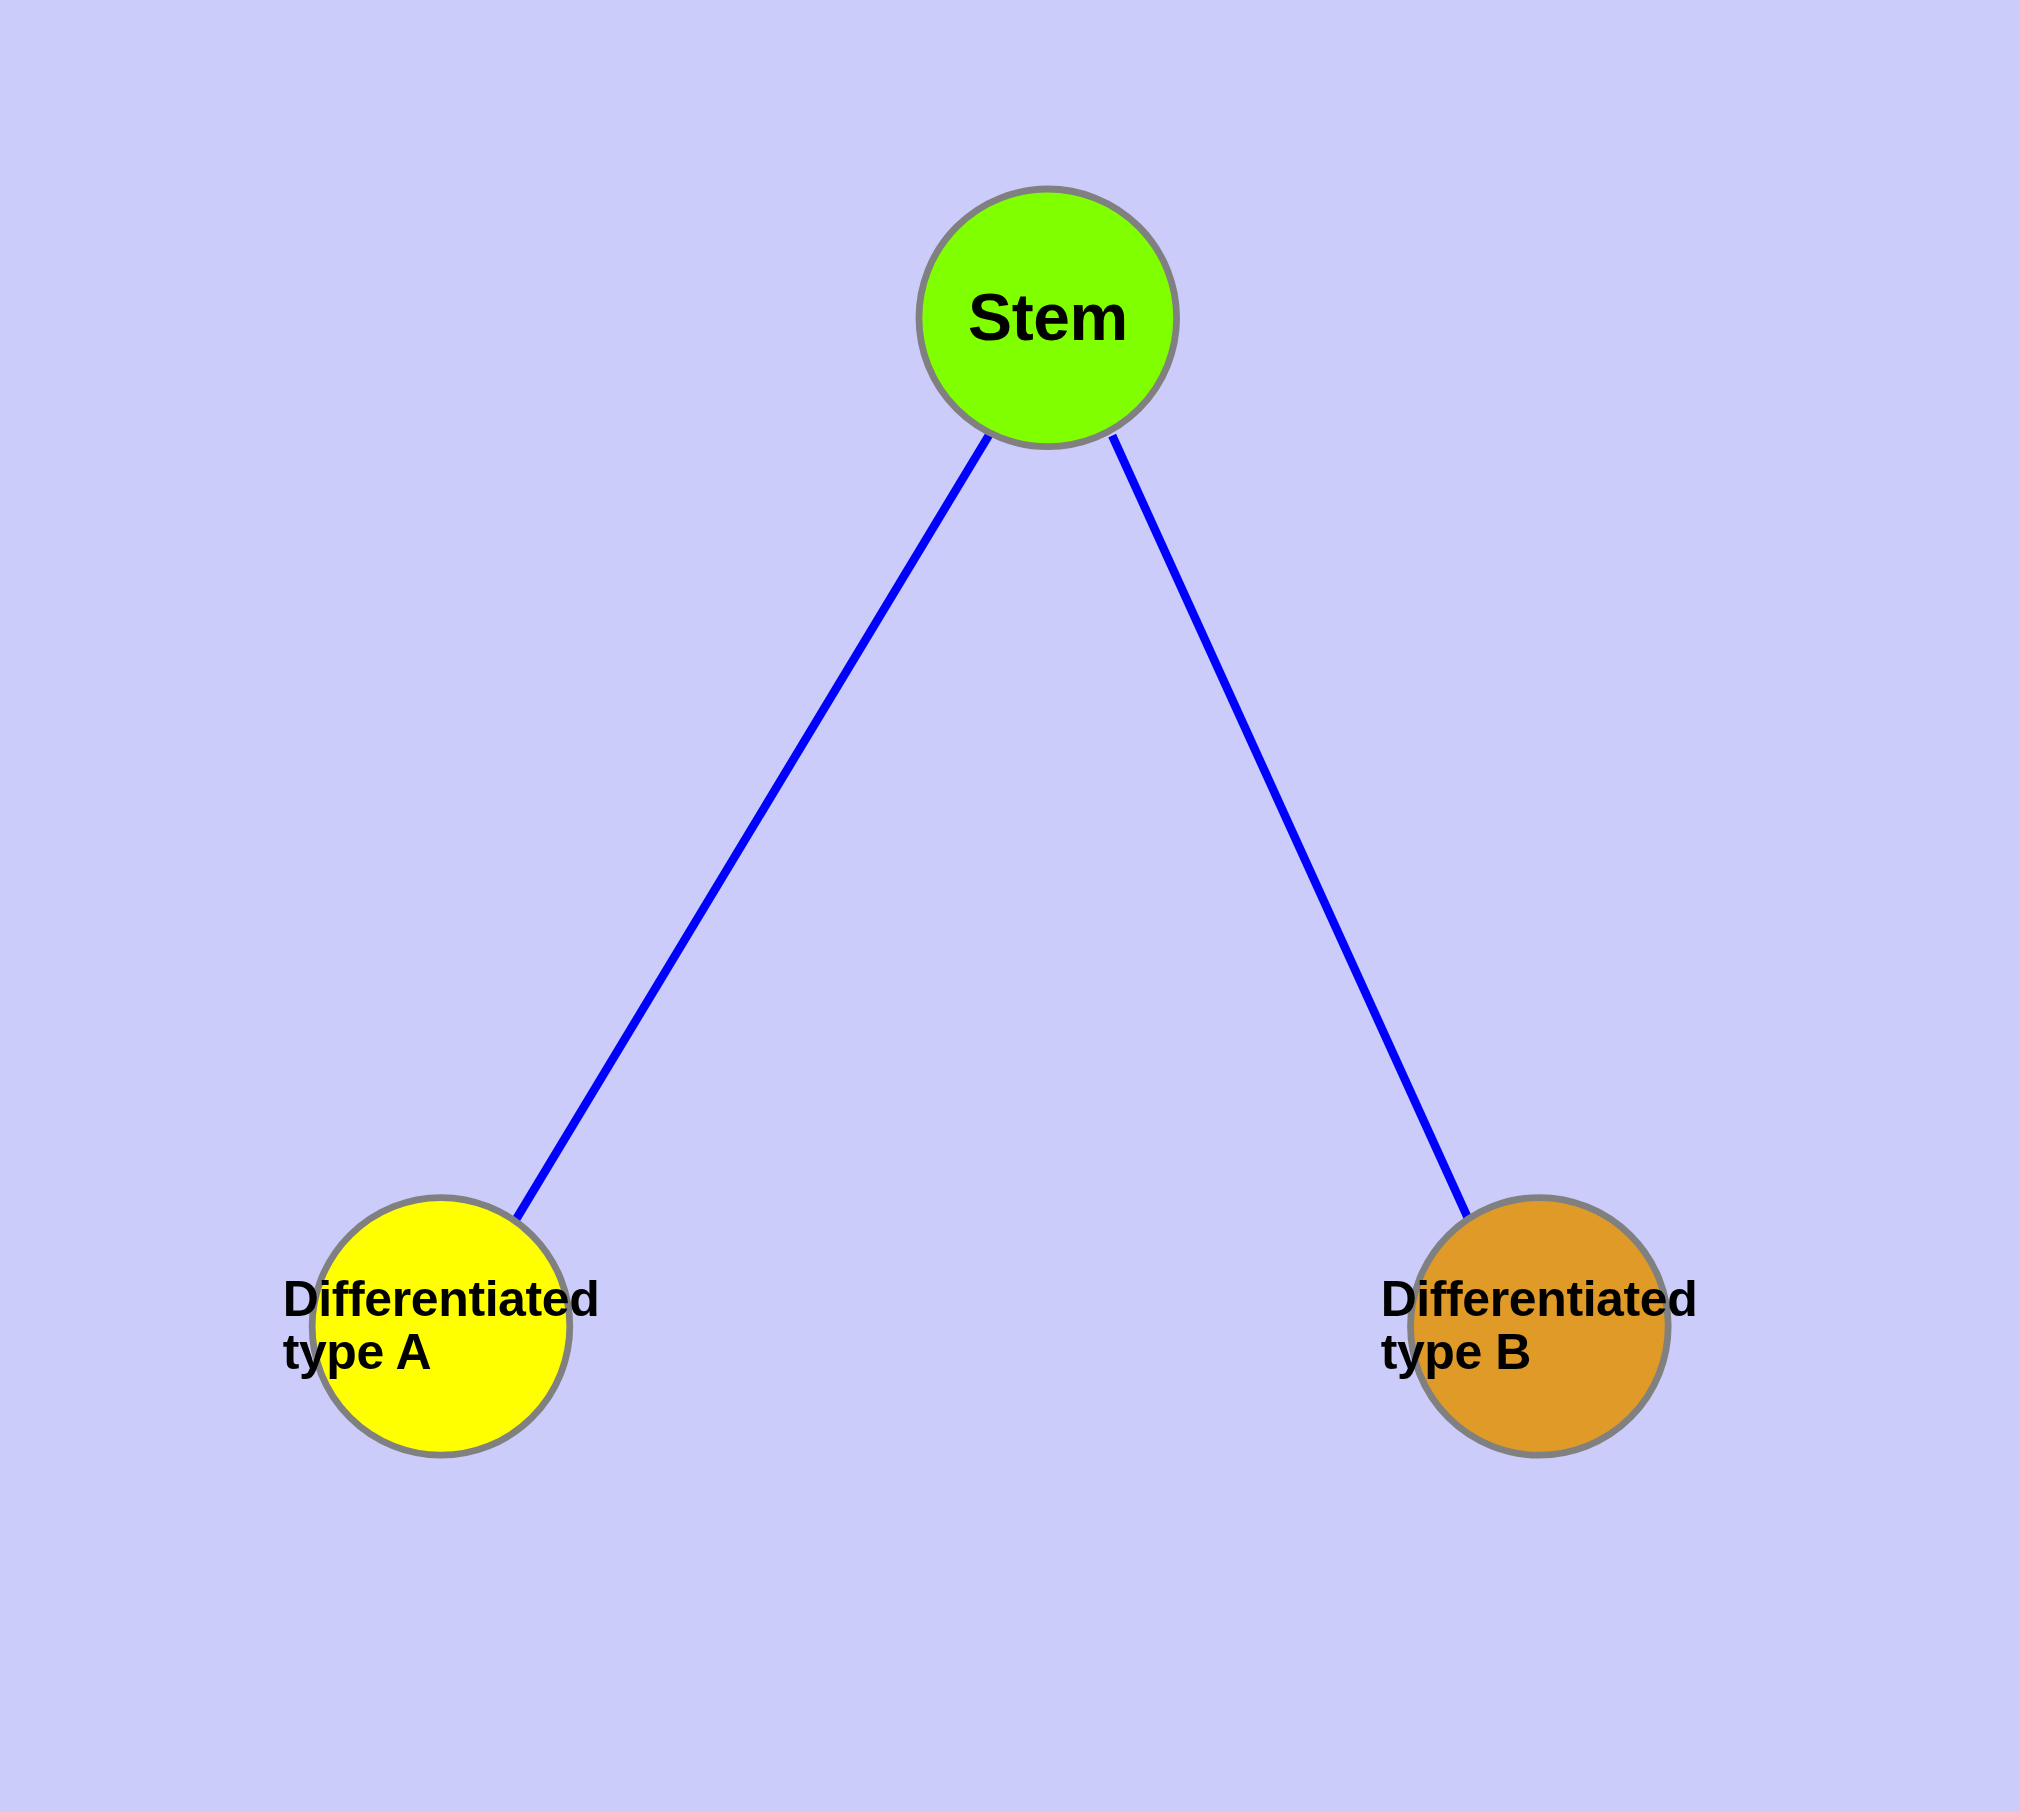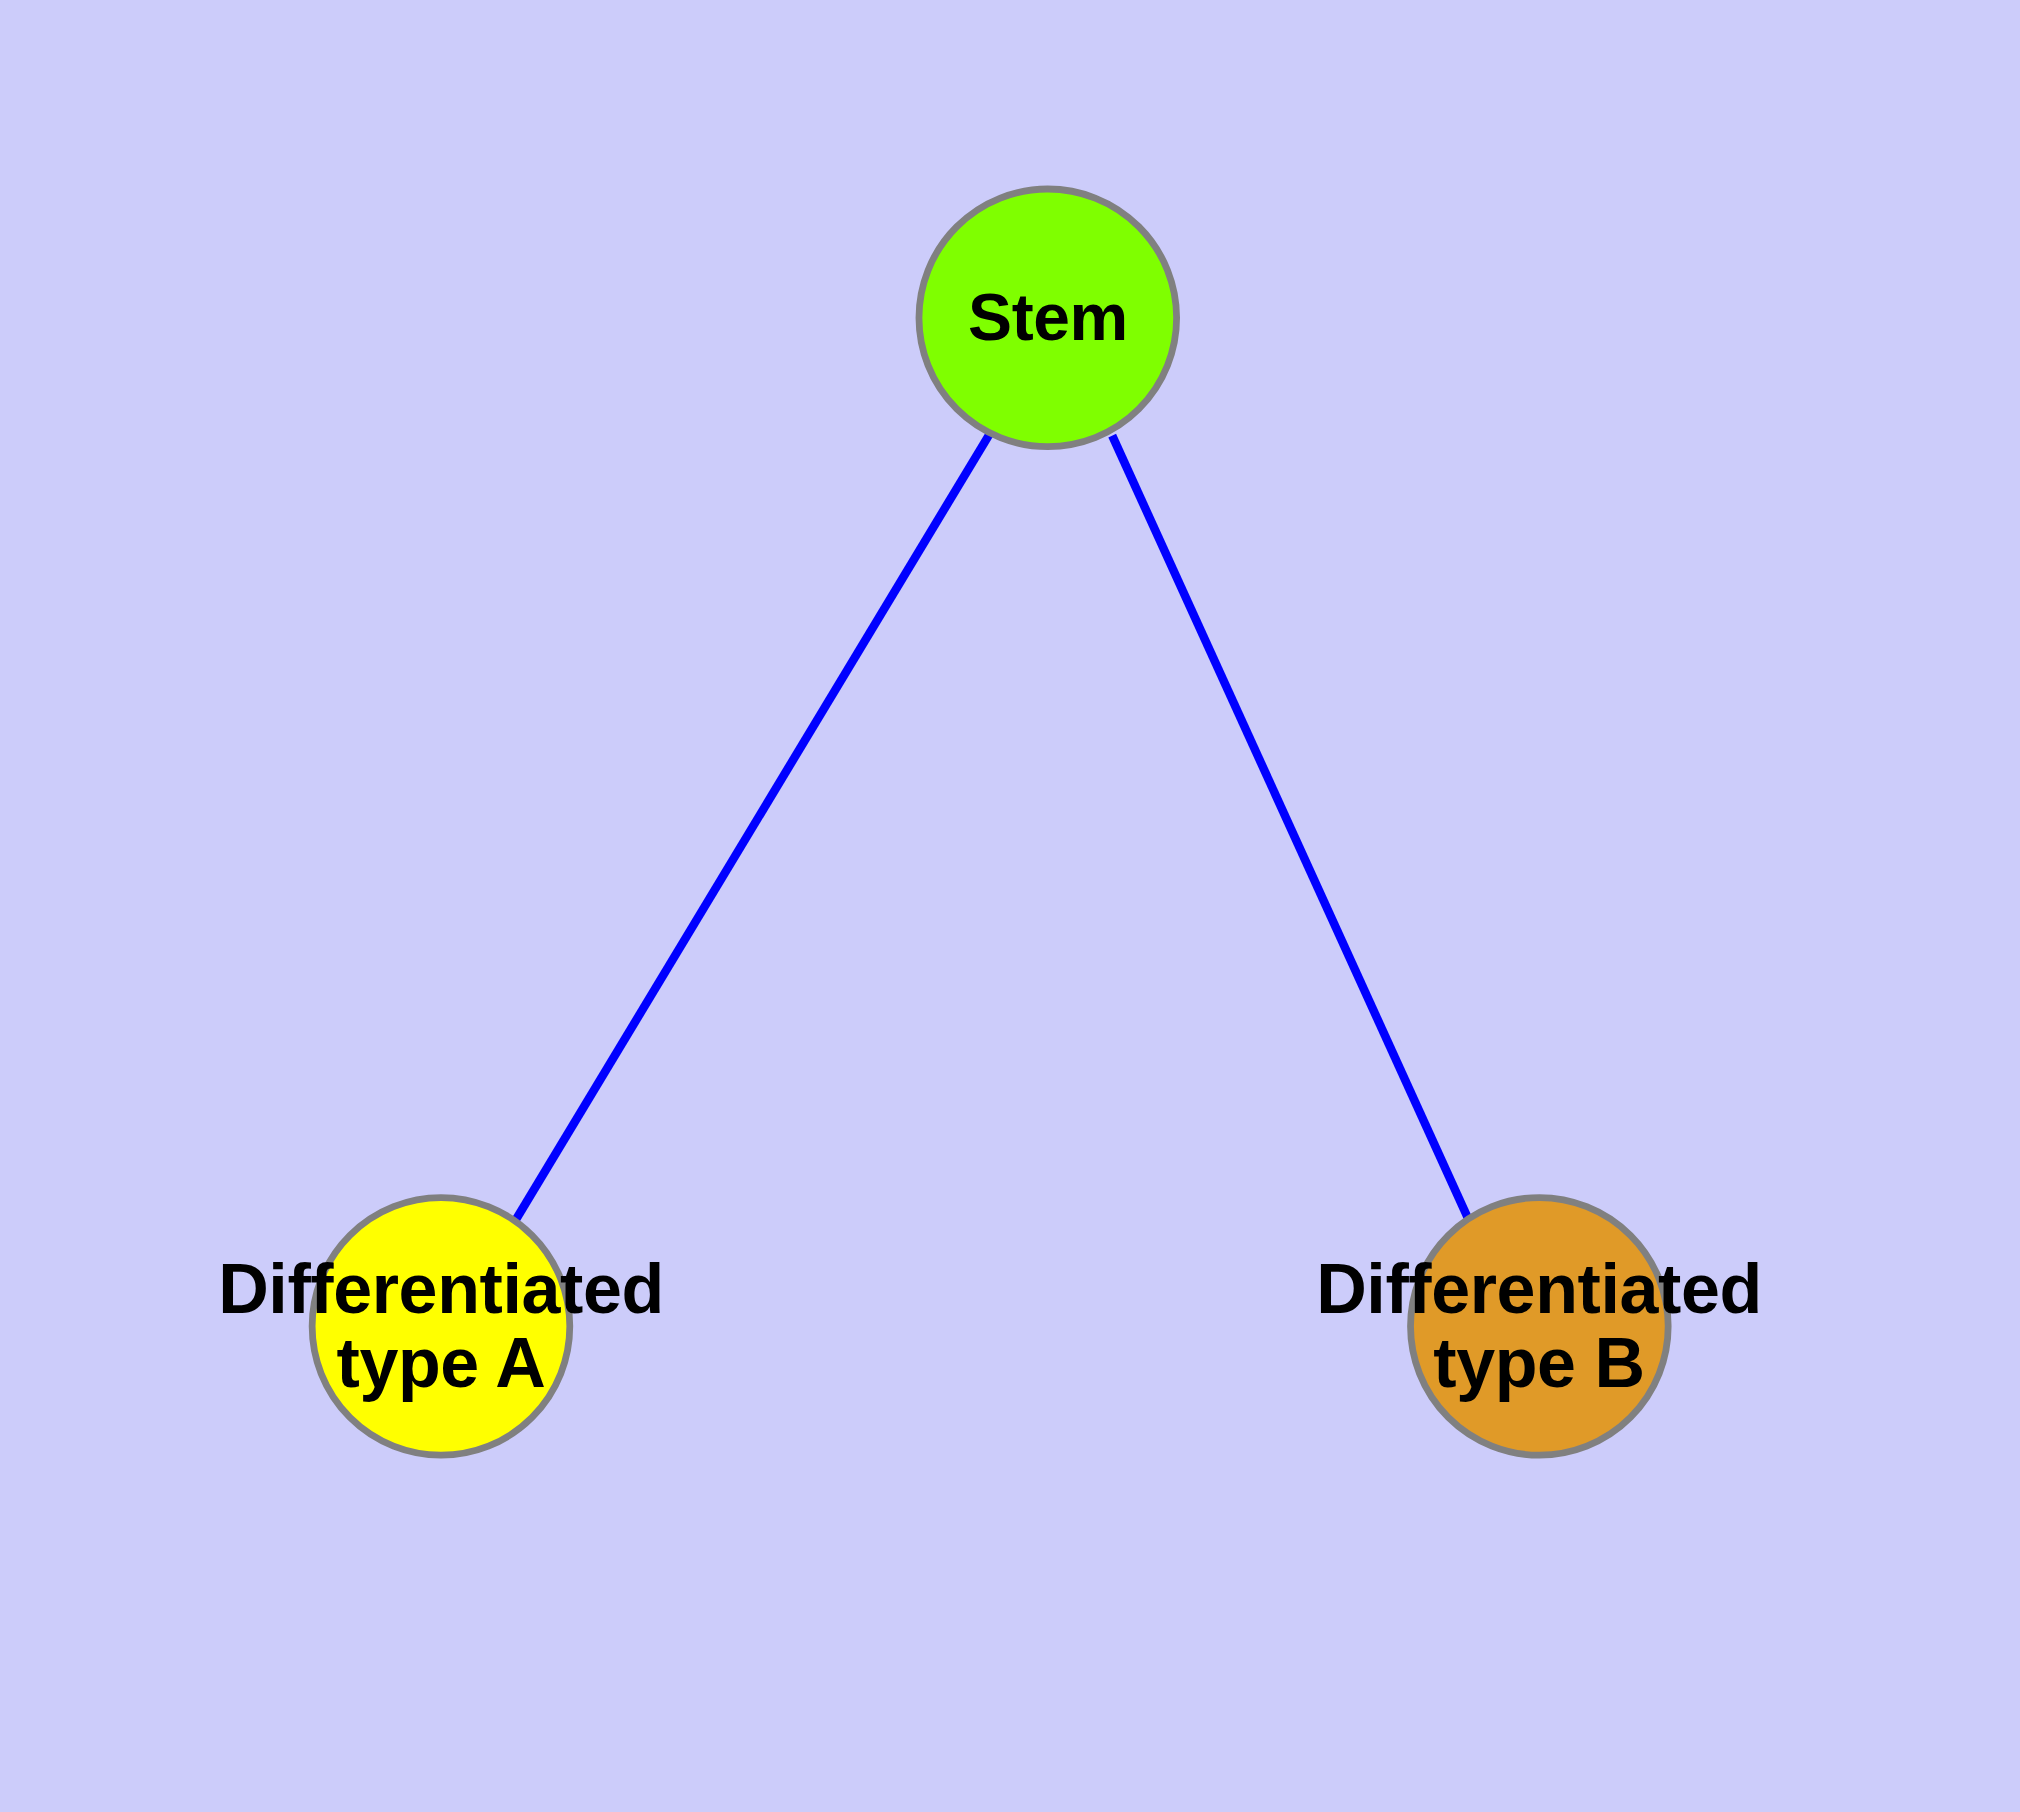--- a/index.html
+++ b/index.html
@@ -22,30 +22,30 @@
   }
   #graph-svg {
     position: absolute;
     inset: 0;
     width: 2021px;
     height: 1812px;
   }
   .node-label {
     position: absolute;
     transform: translate(-50%, -50%);
-    text-align: center;
+    text-align: left;
     color: #000000;
     font-weight: bold;
     white-space: pre;
     line-height: 1.06;
     letter-spacing: -0.4px;
     pointer-events: none;
   }
   .label-stem   { font-size: 66px; }
-  .label-multi  { font-size: 70px; }
+  .label-multi  { font-size: 50px; }
 </style>
 </head>
 <body>
 
 <div id="stage" style="width: 2021px; height: 1812px;">
 
   <div id="canvas-bg" style="background: rgb(204, 204, 250);"></div>
 
   <svg id="graph-svg" viewBox="0 0 2384 2138">
     <g>

